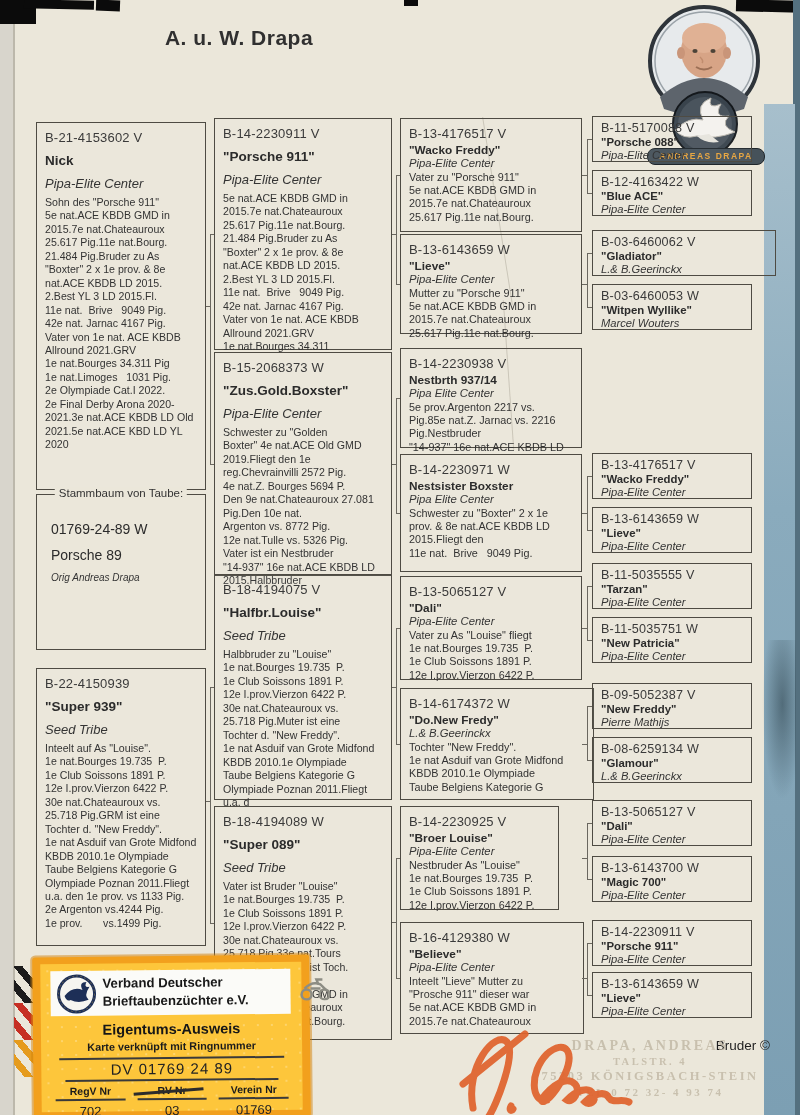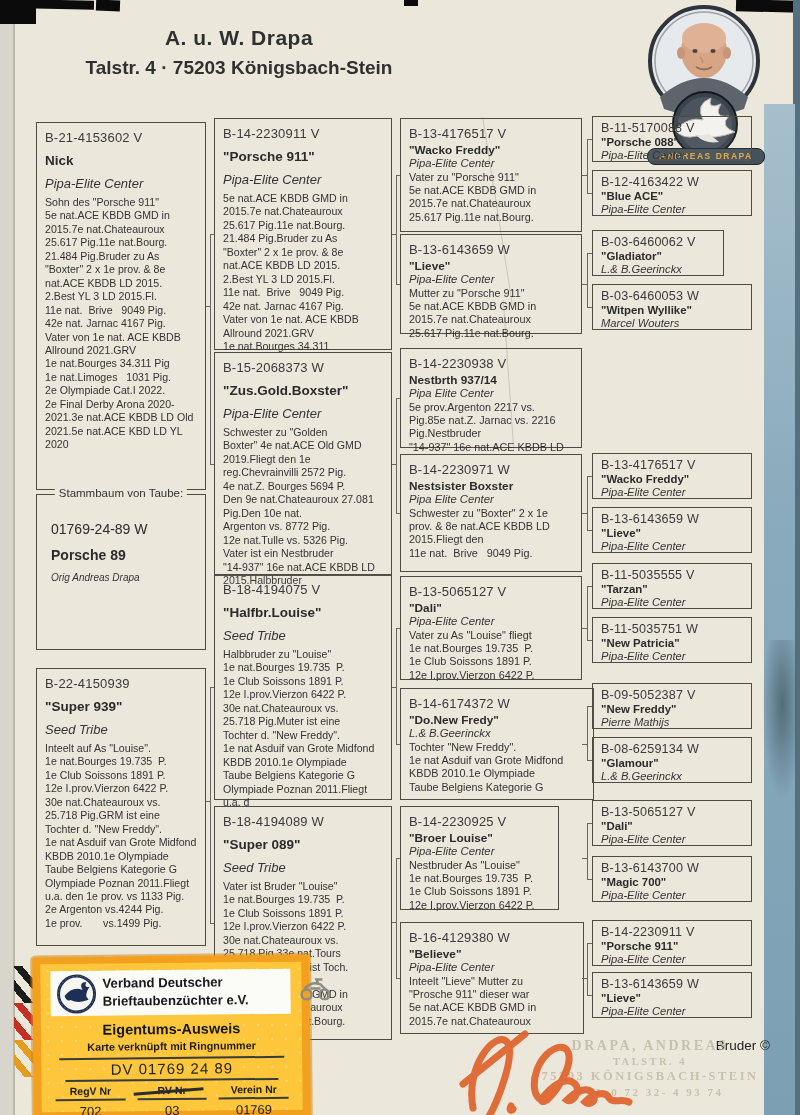--- a/index.html
+++ b/index.html
@@ -42,21 +42,21 @@
   .c3 .details{font-size:10.8px;line-height:1.22;}
   .c4{padding-top:4px;}
   .c4 .ring{font-size:12.6px;margin-bottom:1px;}
   .c4 .pname{font-size:11.4px;line-height:1.1;}
   .c4 .breeder{font-size:11.2px;line-height:1.1;}
   
   .stamm{position:absolute;left:36px;top:494px;width:170px;height:156px;border:1px solid #4e4b43;box-sizing:border-box;}
   .stamm .legend{position:absolute;left:50%;top:-8px;transform:translateX(-50%);background:#ebe7da;
         padding:0 4px;font-size:11.5px;white-space:nowrap;color:#333;}
   .stamm .sring{font-size:14px;margin:26px 0 0 14px;}
-  .stamm .sname{font-size:14px;font-weight:bold;margin:10px 0 0 14px;}
+  .stamm .sname{font-size:14px;font-weight:normal;margin:10px 0 0 14px;}
   .stamm .sorig{font-size:10px;font-style:italic;margin:9px 0 0 14px;color:#343434;}
   .conn{position:absolute;background:#6a675f;}
   
   .stripes{position:absolute;left:14px;top:966px;width:34px;height:112px;}
   .stripes div{width:100%;height:37px;}
   .card{position:absolute;left:33px;top:956px;width:277px;height:162px;background:#f2a01d;
         transform:rotate(-0.6deg);border-radius:3px;box-shadow:0 0 0 2px rgba(210,130,10,.5);}
   .card-inner{position:absolute;left:8px;top:7px;right:8px;bottom:7px;background:#fdc63b;
         background-image:radial-gradient(rgba(255,255,255,.25) 1px,transparent 1.5px);background-size:14px 14px;}
   .card-band{position:absolute;left:10px;top:7px;width:240px;height:45px;background:#fbfbf8;}
@@ -93,21 +93,20 @@
   <div class="blk" style="left:404px;top:0;width:14px;height:6px;"></div>
   <div class="blk" style="left:736px;top:0;width:64px;height:12px;transform:rotate(1.5deg);"></div>
   <div class="blue-edge"></div>
   <div class="blue-strip"></div>
   <div class="blue-smudge"></div>
   <div class="crease" style="left:497px;top:116px;width:1px;height:190px;transform:rotate(-9deg);"></div>
   <div class="crease" style="left:508px;top:300px;width:1px;height:150px;transform:rotate(-4deg);"></div>
 
   <div class="hdr">
     <div class="nm">A. u. W. Drapa</div>
-    <div class="ad">Talstr. 4  ·  75203 Königsbach-Stein</div>
   </div>
 
   <div class="photo">
     <svg width="112" height="112" viewBox="0 0 112 112">
       <circle cx="56" cy="56" r="54" fill="#e7eaec" stroke="#2e343a" stroke-width="4"></circle>
       <circle cx="56" cy="56" r="49" fill="none" stroke="#9aa2a8" stroke-width="1.5"></circle>
       <path d="M12,92 Q56,54 100,92 L96,104 Q56,118 16,104 Z" fill="#5d646c"></path>
       <ellipse cx="56" cy="46" rx="23" ry="27" fill="#d7a486"></ellipse>
       <ellipse cx="56" cy="33" rx="22" ry="15" fill="#e0b194"></ellipse>
       <ellipse cx="33" cy="48" rx="4" ry="6" fill="#c99579"></ellipse>
@@ -315,21 +314,21 @@
       <div class="pbox c4" style="left: 592px; top: 116px; width: 160px; height: 46px;">
         <div class="ring">B-11-5170088 V</div>
         <div class="pname">"Porsche 088"</div>
         <div class="breeder">Pipa-Elite Center</div>
       </div>
       <div class="pbox c4" style="left: 592px; top: 170px; width: 160px; height: 46px;">
         <div class="ring">B-12-4163422 W</div>
         <div class="pname">"Blue ACE"</div>
         <div class="breeder">Pipa-Elite Center</div>
       </div>
-      <div class="pbox c4" style="left: 592px; top: 230px; width: 132px; height: 46px;">
+      <div class="pbox c4" style="left: 592px; top: 230px; width: 184px; height: 46px;">
         <div class="ring">B-03-6460062 V</div>
         <div class="pname">"Gladiator"</div>
         <div class="breeder">L.&amp; B.Geerinckx</div>
       </div>
       <div class="pbox c4" style="left: 592px; top: 284px; width: 160px; height: 46px;">
         <div class="ring">B-03-6460053 W</div>
         <div class="pname">"Witpen Wyllike"</div>
         <div class="breeder">Marcel Wouters</div>
       </div>
       <div class="pbox c4" style="left: 592px; top: 453px; width: 160px; height: 46px;">

